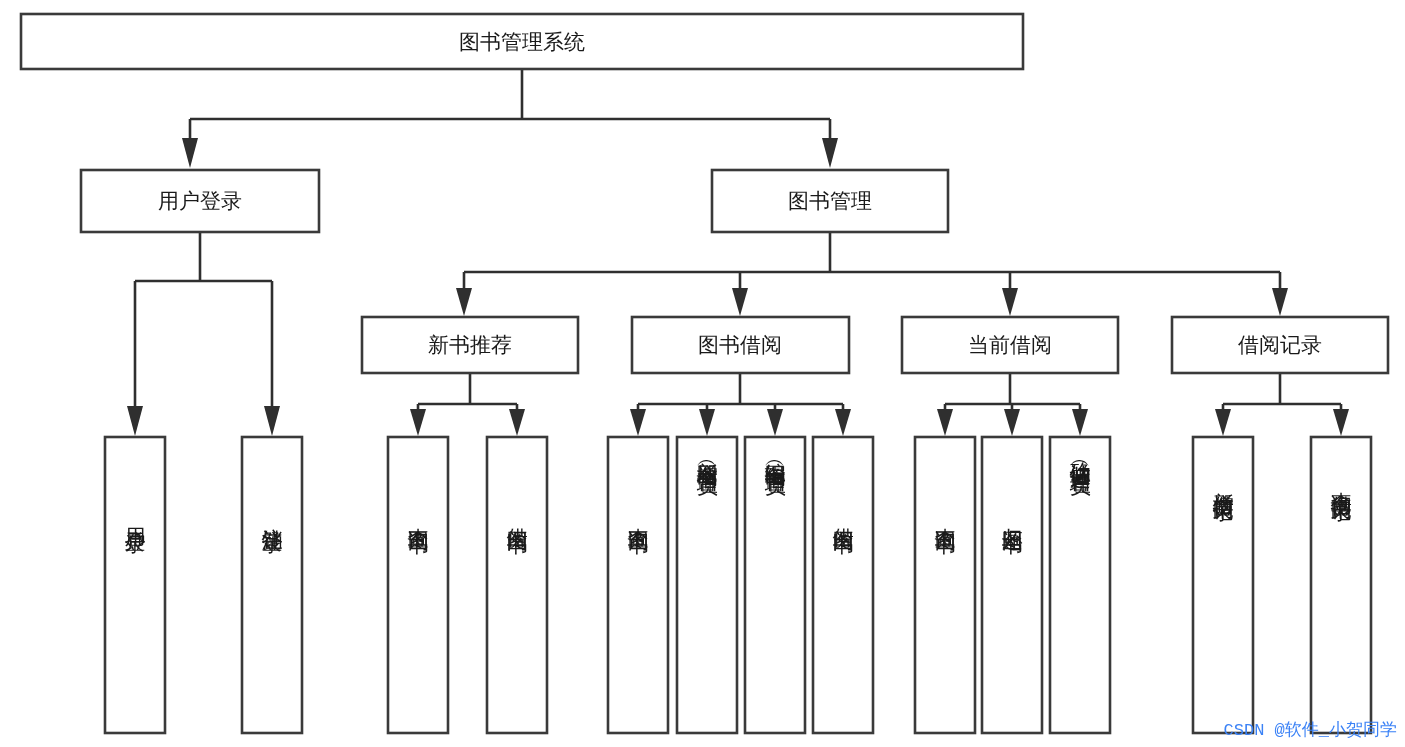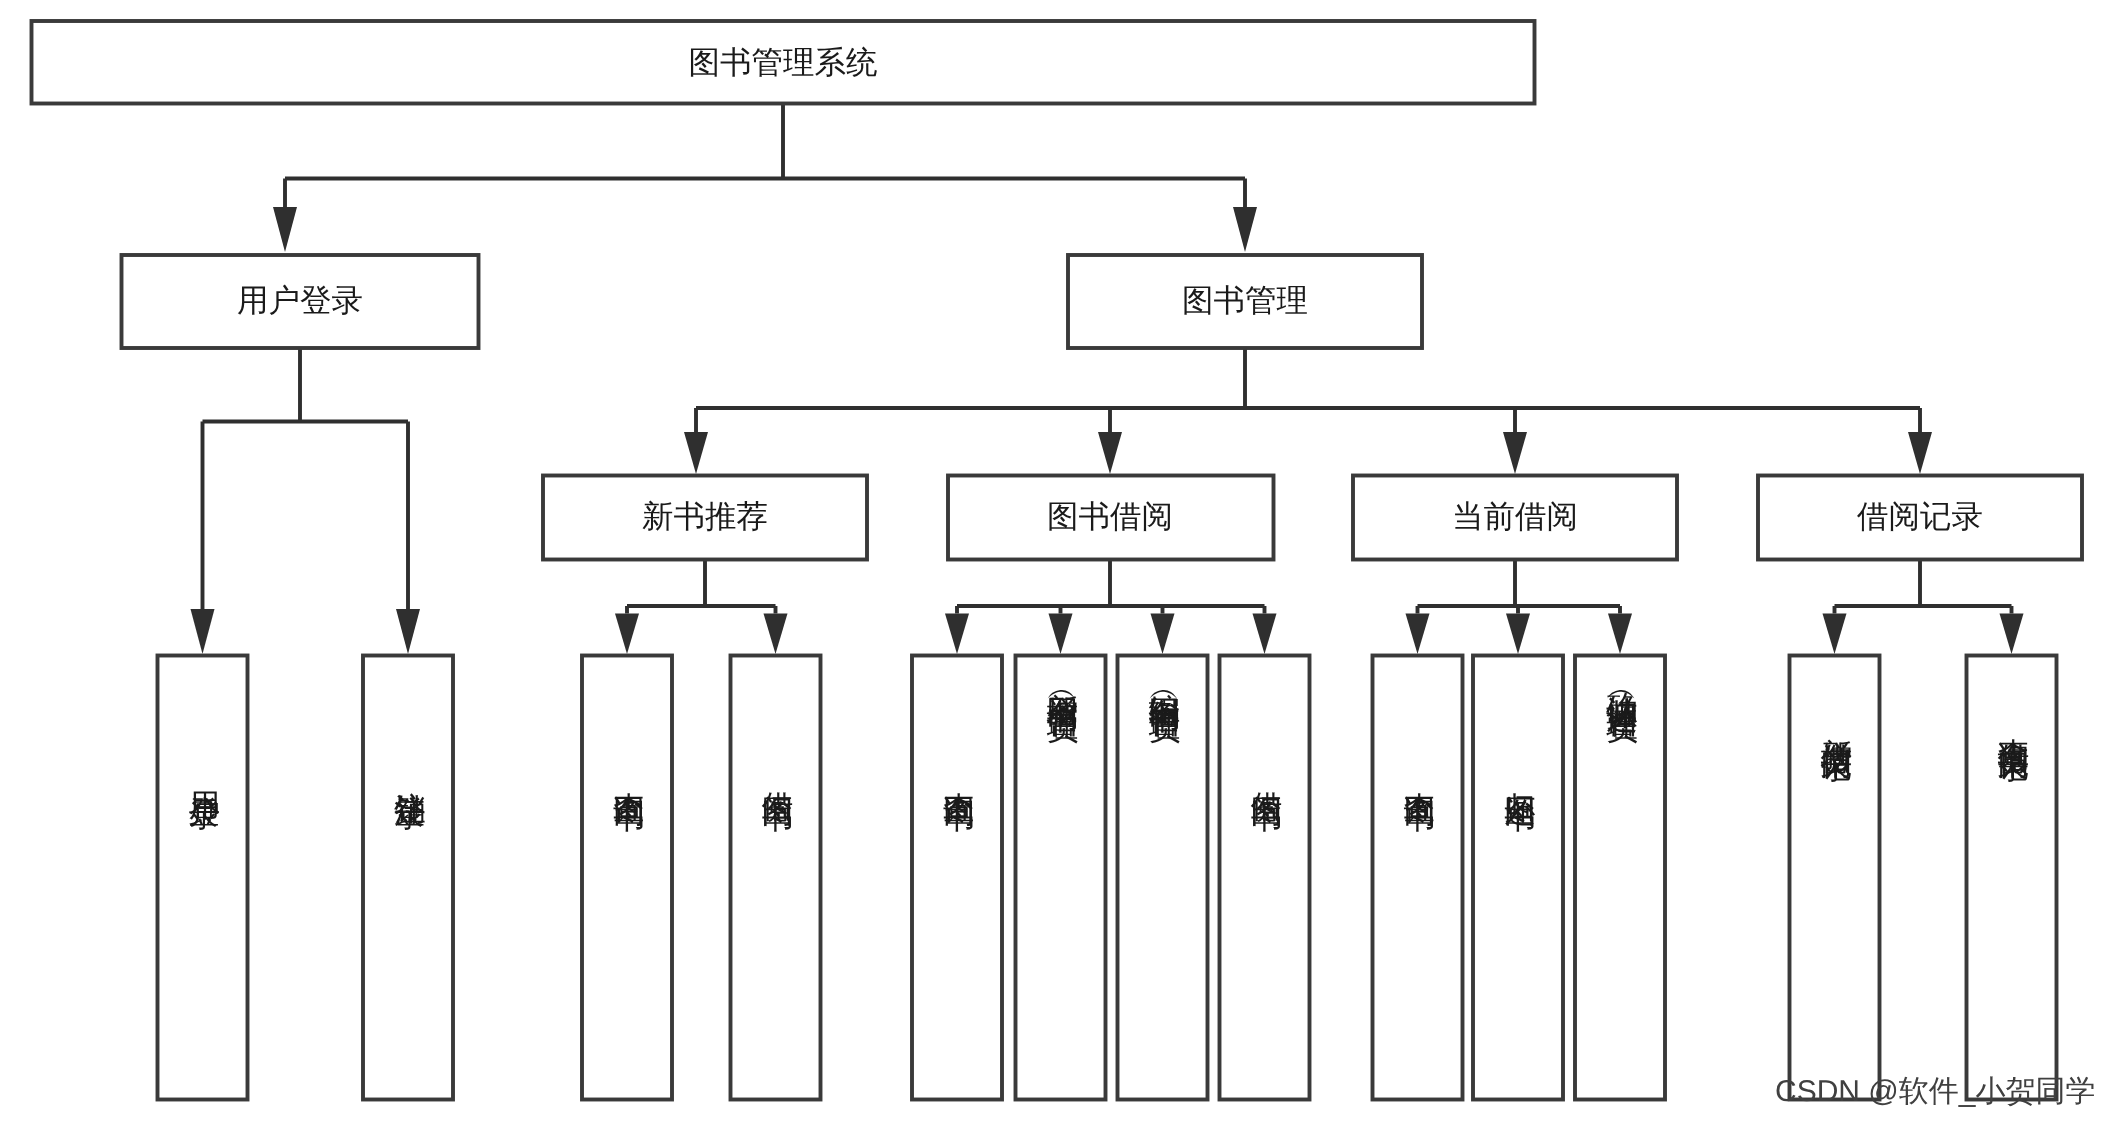--- a/index.html
+++ b/index.html
@@ -71,23 +71,23 @@
     font-size: 21px;
     line-height: 1.08;
     color: #1a1a1a;
     letter-spacing: 2px;
     white-space: nowrap;
   }
   .watermark {
     position: absolute;
     right: 8px;
     bottom: 6px;
-    font-family: Liberation Sans, sans-serif;
-    font-size: 20px;
-    color: #404040;
+    font-family: Liberation Mono, monospace;
+    font-size: 17px;
+    color: #3b82f6;
     white-space: nowrap;
     user-select: none;
   }
 </style>
 </head>
 <body>
 
 <div id="diagram-root">
 
   <svg class="diagram-canvas" viewBox="0 0 1405 747" xmlns="http://www.w3.org/2000/svg">

